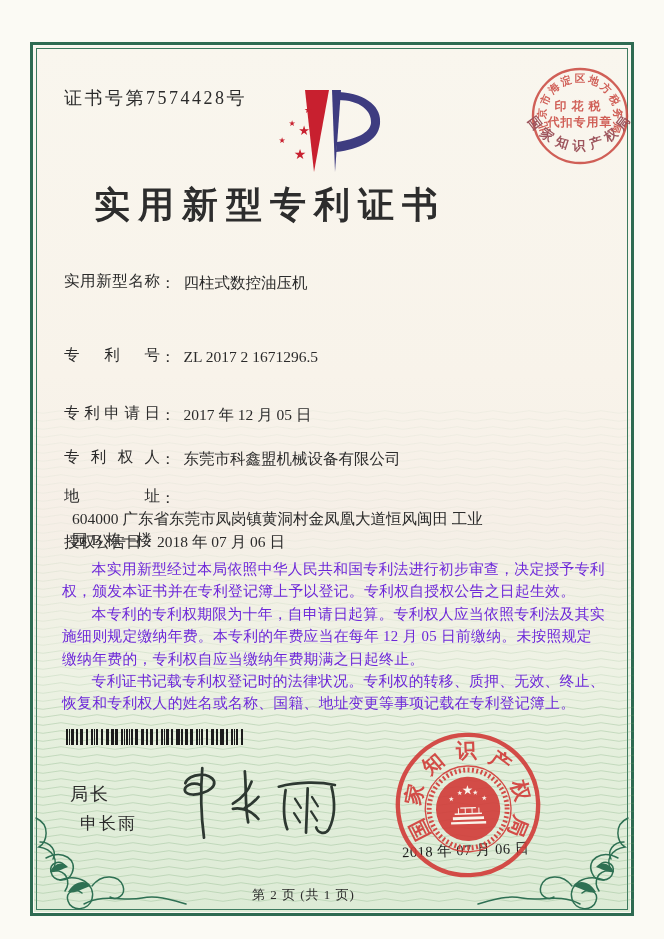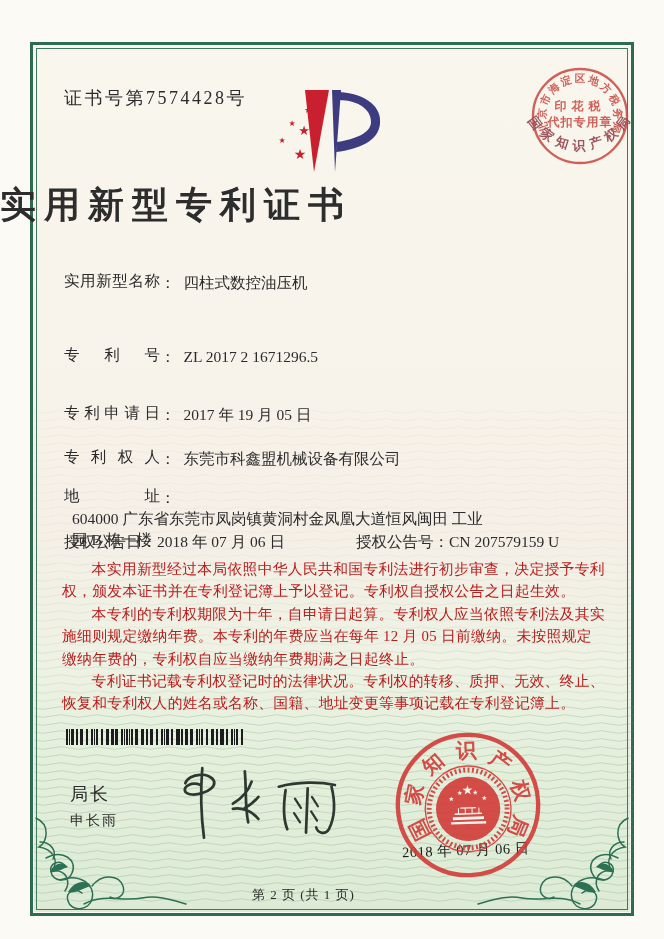--- a/index.html
+++ b/index.html
@@ -9,35 +9,35 @@
   #frame{position:absolute;left:30px;top:42px;width:598px;height:868px;border:3px solid #2e6b52;z-index:2;}
   #frame-inner{position:absolute;left:3px;top:3px;right:3px;bottom:3px;border:1px solid #3c7a5f;}
   
   #tint{position:absolute;left:34px;top:46px;width:596px;height:866px;z-index:1;
         background:linear-gradient(180deg,#f9f6ee 0%,#f8f3ea 38%,#f6efe7 55%,#eef2e4 72%,#e4efdc 82%,#ddebd6 100%);}
   #deco{position:absolute;left:30px;top:42px;width:604px;height:874px;z-index:3;}
   .abs{position:absolute;}
   #cert-no{left:64px;top:86px;font-size:18px;letter-spacing:2.5px;z-index:4;}
   #logo{left:276px;top:86px;z-index:4;}
   #tax-stamp{left:522px;top:58px;z-index:6;opacity:.85;}
-  #title{left:0;top:181px;width:540px;text-align:left;font-size:36px;font-weight:700;
+  #title{left:0;top:181px;width:540px;text-align:center;font-size:36px;font-weight:700;
          letter-spacing:8px;color:#2d2d2d;z-index:4;}
   .row{left:64px;width:540px;font-size:15.5px;z-index:4;line-height:21px;}
   .lbl{display:inline-block;width:96px;text-align:justify;text-align-last:justify;vertical-align:top;font-family:Liberation Mono, monospace;}
   .val{display:inline-block;margin-left:8px;max-width:425px;vertical-align:top;}
   .grant-right{position:absolute;left:292px;top:0;}
-  #paras{left:62px;top:558px;width:544px;font-size:14.8px;line-height:22.4px;z-index:4;color:#b91c1c;}
+  #paras{left:62px;top:558px;width:544px;font-size:14.8px;line-height:22.4px;z-index:4;color:#6d28d9;}
   #paras p{margin:0;text-indent:2em;letter-spacing:.3px;}
   #barcode{left:66px;top:729px;width:179px;height:16px;z-index:4;
     background-image:
       repeating-linear-gradient(90deg,#1c1c1c 0 2px,transparent 2px 5px),
       repeating-linear-gradient(90deg,#1c1c1c 0 1px,transparent 1px 7px),
       repeating-linear-gradient(90deg,transparent 0 3px,#1c1c1c 3px 4px,transparent 4px 11px);}
   #signer-title{left:70px;top:782px;font-size:18px;letter-spacing:2px;z-index:4;}
-  #signer-name{left:70px;top:812px;font-size:14px;letter-spacing:2px;z-index:4;}
+  #signer-name{left:80px;top:812px;font-size:17px;letter-spacing:2px;z-index:4;}
   #signature{left:170px;top:758px;z-index:5;}
   #seal-date{left:402px;top:841px;font-size:14.5px;letter-spacing:.5px;color:#1c1c1c;z-index:4;transform:rotate(-2deg);}
   #cnipa-seal{left:392px;top:729px;z-index:5;opacity:.9;transform:rotate(-2deg);}
   #footer{left:252px;top:886px;font-size:13px;letter-spacing:1px;z-index:4;}
   svg text{font-family:"Liberation Serif","DejaVu Serif",serif;}
 </style>
 </head>
 <body>
 
 <div id="paper">
@@ -169,31 +169,30 @@
 
   <div id="title" class="abs">实用新型专利证书</div>
 
   <div class="row abs" style="top:272px">
     <span class="lbl">实用新型名称</span><span>：</span><span class="val">四柱式数控油压机</span>
   </div>
   <div class="row abs" style="top:346px">
     <span class="lbl">专利号</span><span>：</span><span class="val">ZL 2017 2 1671296.5</span>
   </div>
   <div class="row abs" style="top:404px">
-    <span class="lbl">专利申请日</span><span>：</span><span class="val">2017 年 19 月 05 日</span>
+    <span class="lbl">专利申请日</span><span>：</span><span class="val">2017 年 12 月 05 日</span>
   </div>
   <div class="row abs" style="top:448px">
     <span class="lbl">专利权人</span><span>：</span><span class="val">东莞市科鑫盟机械设备有限公司</span>
   </div>
   <div class="row abs" style="top:487px">
     <span class="lbl">地址</span><span>：</span><span class="val">604000 广东省东莞市凤岗镇黄洞村金凤凰大道恒风闽田 工业园 B 栋一楼</span>
   </div>
   <div class="row abs" style="top:531px">
     <span>授权公告日</span><span>：</span><span>2018 年 07 月 06 日</span>
-    <span class="grant-right"><span>授权公告号</span><span>：</span><span>CN 207579159 U</span></span>
   </div>
 
   <div id="paras" class="abs">
     <p>本实用新型经过本局依照中华人民共和国专利法进行初步审查，决定授予专利权，颁发本证书并在专利登记簿上予以登记。专利权自授权公告之日起生效。</p>
     <p>本专利的专利权期限为十年，自申请日起算。专利权人应当依照专利法及其实施细则规定缴纳年费。本专利的年费应当在每年 12 月 05 日前缴纳。未按照规定缴纳年费的，专利权自应当缴纳年费期满之日起终止。</p>
     <p>专利证书记载专利权登记时的法律状况。专利权的转移、质押、无效、终止、恢复和专利权人的姓名或名称、国籍、地址变更等事项记载在专利登记簿上。</p>
   </div>
 
   <div id="barcode" class="abs"></div>
 

